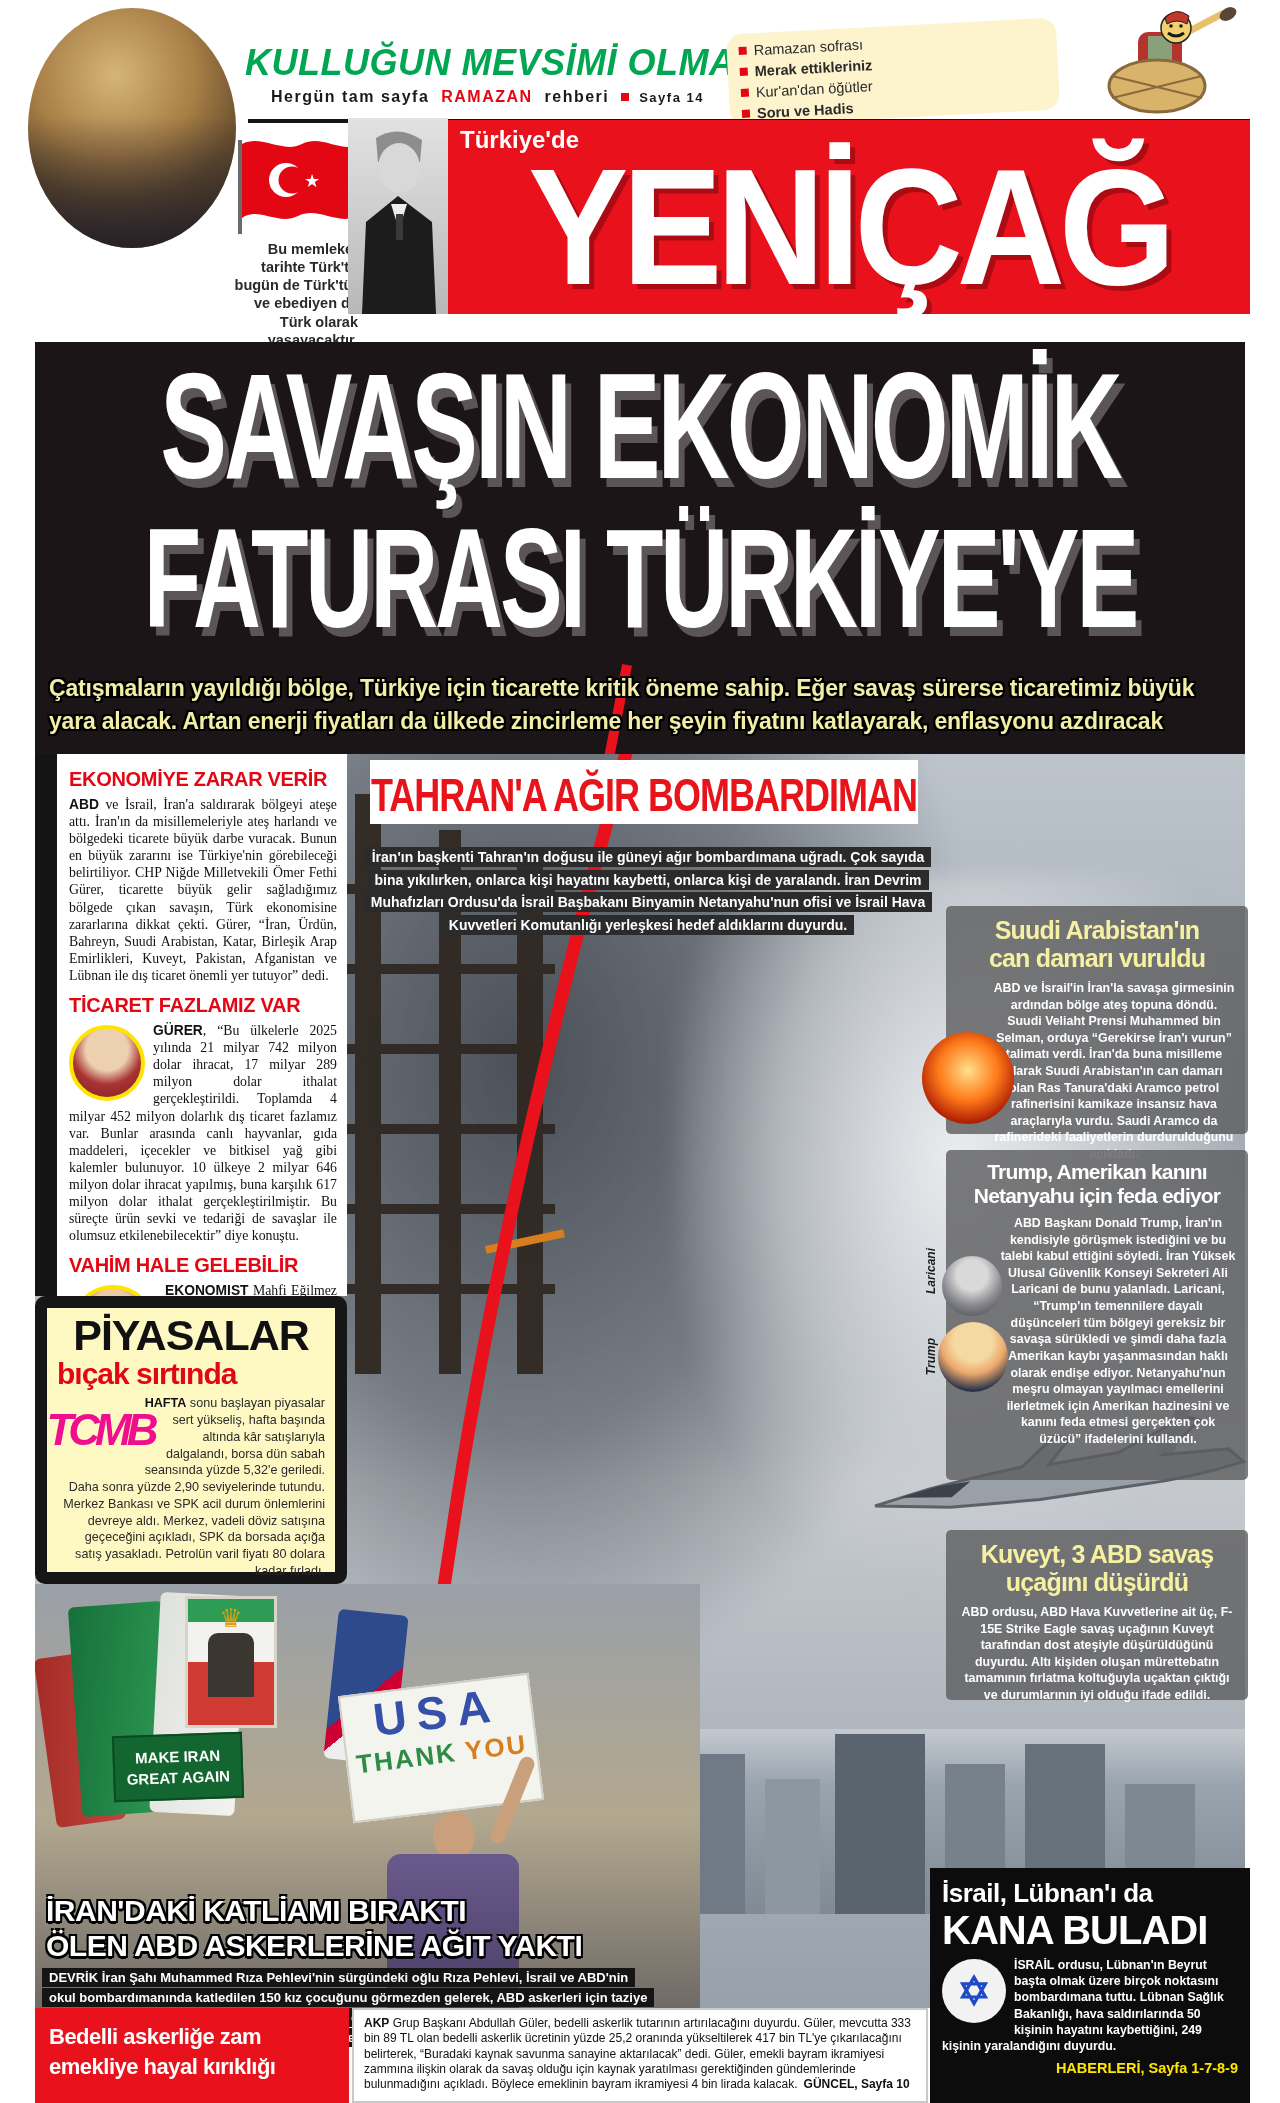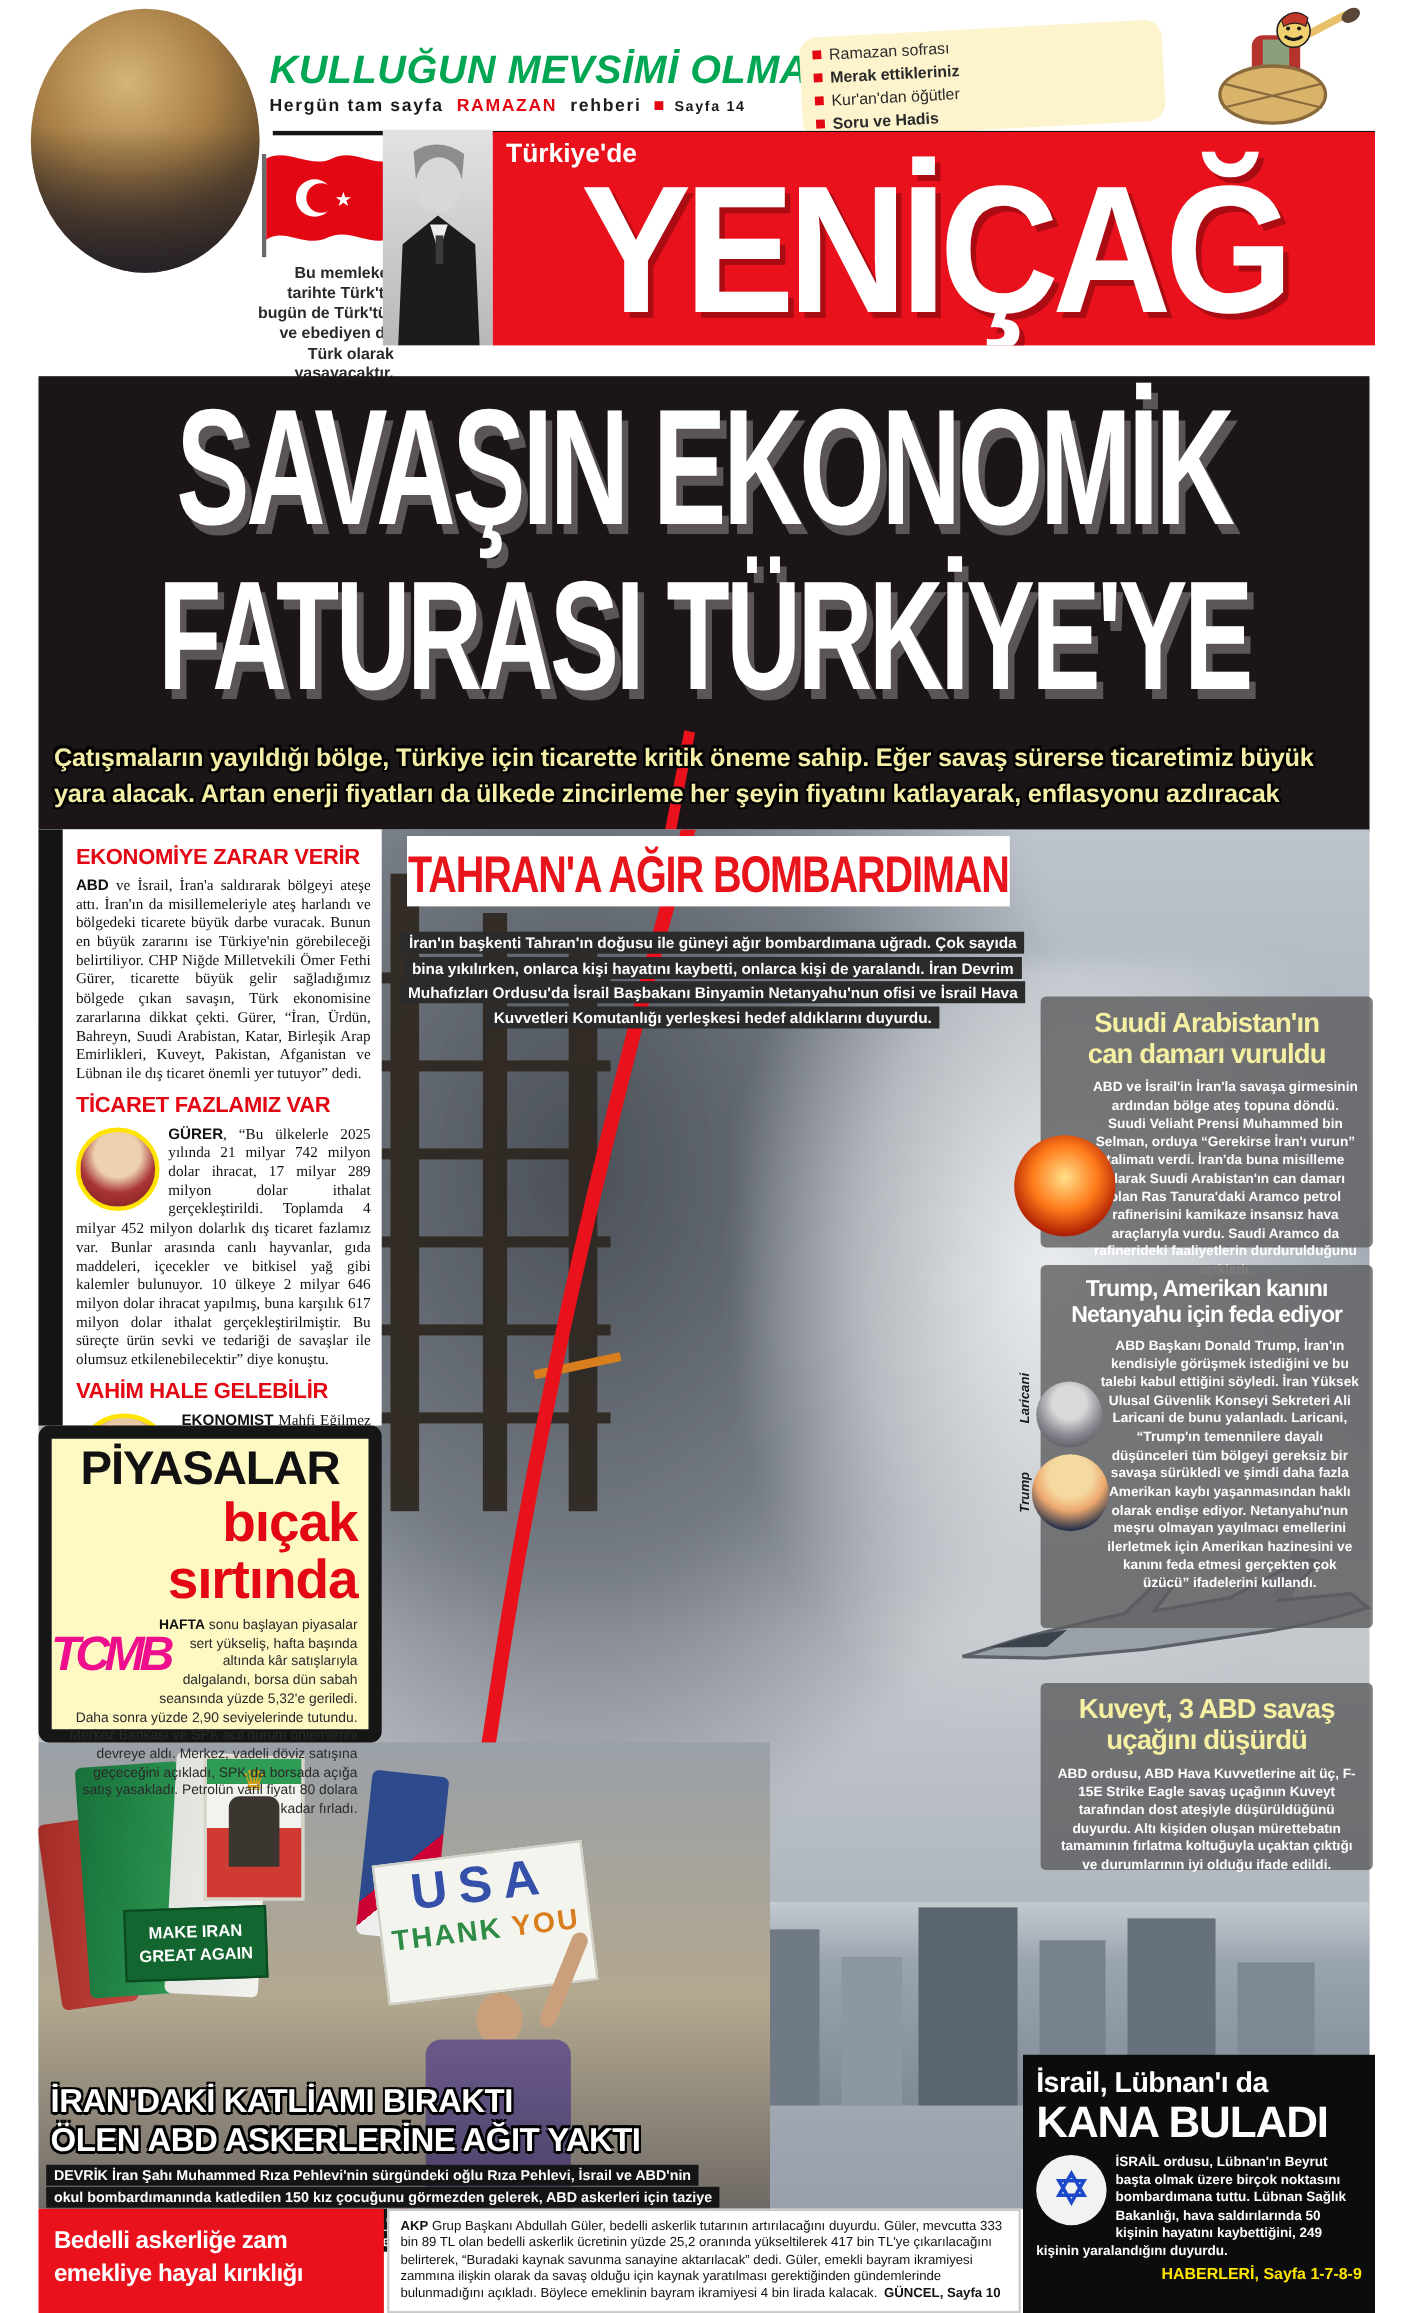--- a/index.html
+++ b/index.html
@@ -7,21 +7,21 @@
   .page { position:relative; width:1280px; height:2103px; background:#fff; margin:0 auto; overflow:hidden; }
   .abs { position:absolute; }
 
   
   .mosque { left:28px; top:8px; width:208px; height:240px; border-radius:50%;
     background: radial-gradient(circle at 42% 28%, #d6b57a 0%, #a87f46 38%, #6e5330 62%, #3e2e1a 100%); }
   .mosque::after{ content:""; position:absolute; inset:0; border-radius:50%;
     background: linear-gradient(0deg, rgba(30,28,40,.85) 0%, rgba(30,28,40,.35) 34%, transparent 55%); }
   .top-title { left:245px; top:42px; width:485px; text-align:center; font-size:36px; font-weight:900; font-style:italic;
     color:#00a651; letter-spacing:.5px; white-space:nowrap; }
-  .top-sub { left:245px; top:88px; width:485px; font-size:16px; font-weight:bold; letter-spacing:1.5px; color:#1a1a1a; white-space:nowrap;}
+  .top-sub { left:245px; top:88px; width:485px; text-align:center; font-size:16px; font-weight:bold; letter-spacing:1.5px; color:#1a1a1a; white-space:nowrap;}
   .top-sub .red { color:#e30613; }
   .sq { display:inline-block; width:8px; height:8px; background:#e30613; margin:0 4px 1px 6px; }
   .top-rule { left:248px; top:119px; width:1002px; height:4px; background:#151515; }
   .rama-box { left:728px; top:26px; width:330px; height:92px; background:#fdf3cd; border-radius:16px;
     transform:rotate(-3deg); padding:7px 12px; }
   .rama-box .it { font-size:14.5px; color:#2a2a2a; line-height:1.45; white-space:nowrap; }
   .rama-box .it .sq{ margin:0 7px 1px 0; }
   .rama-box .it.b { font-weight:900; }
 
   
@@ -104,21 +104,21 @@
   .lc-p { font-family:"Liberation Serif", serif; font-size:13.8px; line-height:1.24; color:#111; text-align:justify; }
   .lc-p .lw { font-family:"Liberation Sans", sans-serif; font-weight:900; }
   .portrait { border-radius:50%; border:4px solid #ffe400; float:left; margin:3px 8px 2px 0; }
   .p-gurer { width:76px; height:76px; background:radial-gradient(circle at 50% 30%, #ecd0b0 0 36%, #a93434 60%, #7c1f1f 100%); }
   .p-egilmez { width:88px; height:88px; background:radial-gradient(circle at 50% 30%, #e9c9a6 0 34%, #6a2a2a 62%, #241a1a 100%); }
 
   
   .piy { left:35px; top:1296px; width:312px; height:288px; background:#fef9c3; border:12px solid #161616; border-radius:10px;
     padding:6px 10px; z-index:5; }
   .piy-t1 { text-align:center; font-weight:900; font-size:43px; color:#111; letter-spacing:-1px; line-height:1.02; }
-  .piy-t2 { text-align:right; font-weight:900; font-size:50px; color:#e30613; letter-spacing:-1px; line-height:1.05; margin-bottom:6px;}
+  .piy-t2 { text-align:left; font-weight:900; font-size:30px; color:#e30613; letter-spacing:-1px; line-height:1.05; margin-bottom:6px;}
   .piy-p { font-size:12.6px; line-height:1.33; color:#2a2a2a; font-weight:500; text-align:right; }
   .piy-p .lw { font-weight:900; color:#111; }
   .tcmb { float:left; width:86px; height:70px; color:#ef0f8e; font-weight:900; font-size:44px; letter-spacing:-5px;
     display:flex; align-items:center; justify-content:center; font-style:italic; }
 
   
   .rbox { left:946px; width:302px; background:rgba(92,92,94,.8); border-radius:5px; z-index:5; padding:10px 12px; }
   .rb-h { text-align:center; font-weight:900; line-height:1.12; white-space:nowrap; letter-spacing:-.8px; }
   .rb-h.yellow { color:#f6f0a2; font-size:25px; }
   .rb-h.white { color:#fff; font-size:21px; }

